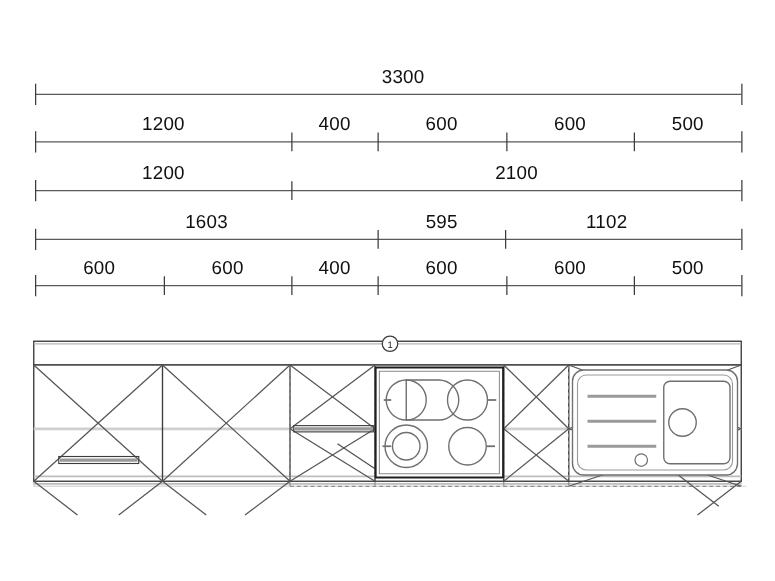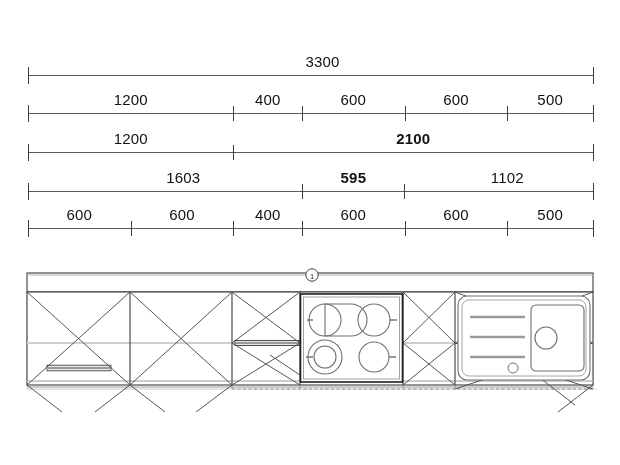--- a/index.html
+++ b/index.html
@@ -61,31 +61,31 @@
         <div class="dimlabel" style="left: 301.939px; width: 102.727px;">600</div>
         <div class="dimlabel" style="left: 404.667px; width: 102.727px;">600</div>
         <div class="dimlabel" style="left: 507.394px; width: 85.6061px;">500</div>
       </div>
       <div class="dimrow" style="left: 0px; top: 152px;">
         <div class="dimline" style="left: 28px; width: 565px;"></div>
         <div class="tick" style="left: 28px; height: 17px; top: -8px;"></div>
         <div class="tick" style="left: 233.455px;"></div>
         <div class="tick" style="left: 593px; height: 17px; top: -8px;"></div>
         <div class="dimlabel" style="left: 28px; width: 205.455px;">1200</div>
-        <div class="dimlabel" style="left: 233.455px; width: 359.545px; font-weight: bold;">2100</div>
+        <div class="dimlabel" style="left: 233.455px; width: 359.545px;">2100</div>
       </div>
       <div class="dimrow" style="left: 0px; top: 191px;">
         <div class="dimline" style="left: 28px; width: 565px;"></div>
         <div class="tick" style="left: 28px; height: 17px; top: -8px;"></div>
         <div class="tick" style="left: 302.453px;"></div>
         <div class="tick" style="left: 404.324px;"></div>
         <div class="tick" style="left: 593px; height: 17px; top: -8px;"></div>
-        <div class="dimlabel" style="left: 46px; width: 274.453px;">1603</div>
-        <div class="dimlabel" style="left: 302.453px; width: 101.871px; font-weight: bold;">595</div>
-        <div class="dimlabel" style="left: 413px; width: 188.676px;">1102</div>
+        <div class="dimlabel" style="left: 28px; width: 274.453px;">1603</div>
+        <div class="dimlabel" style="left: 302.453px; width: 101.871px;">595</div>
+        <div class="dimlabel" style="left: 391px; width: 188.676px;">1102</div>
       </div>
       <div class="dimrow" style="left: 0px; top: 228px;">
         <div class="dimline" style="left: 28px; width: 565px;"></div>
         <div class="tick" style="left: 28px; height: 17px; top: -8px;"></div>
         <div class="tick" style="left: 130.727px;"></div>
         <div class="tick" style="left: 233.455px;"></div>
         <div class="tick" style="left: 301.939px;"></div>
         <div class="tick" style="left: 404.667px;"></div>
         <div class="tick" style="left: 507.394px;"></div>
         <div class="tick" style="left: 593px; height: 17px; top: -8px;"></div>

